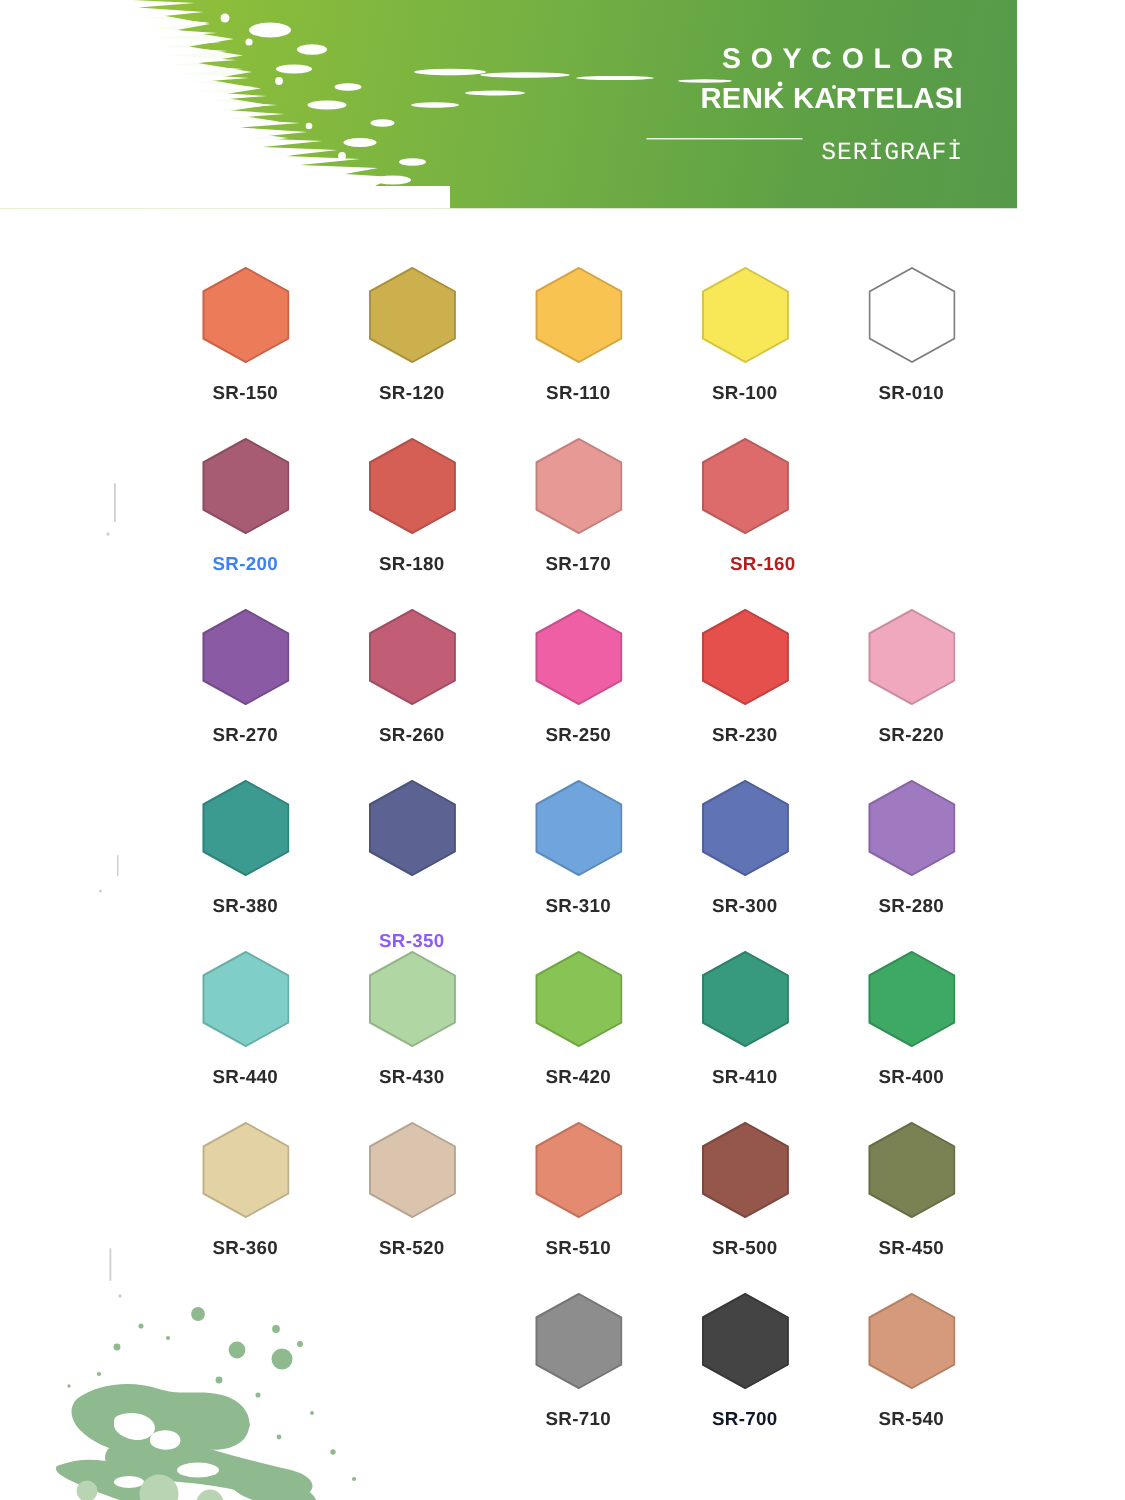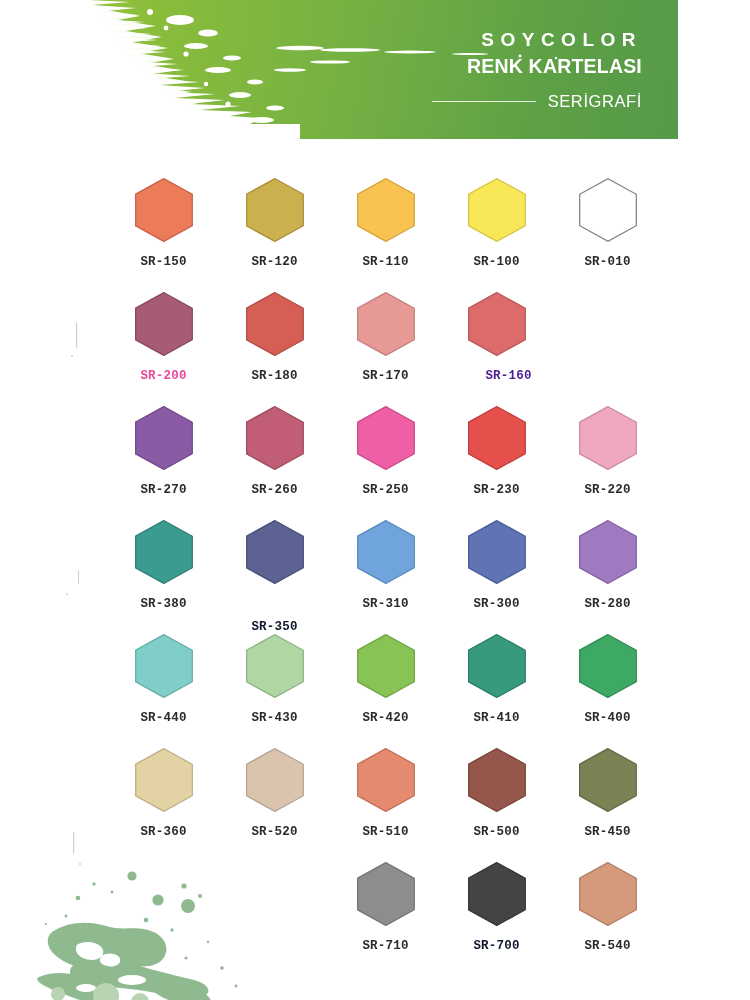--- a/index.html
+++ b/index.html
@@ -52,21 +52,21 @@
     font-weight: bold;
     letter-spacing: 0.2px;
     line-height: 1.3;
     margin-top: 2px;
     white-space: nowrap;
   }
   #technique-wrap {
     margin-top: 13px;
     display: flex;
     justify-content: flex-end;
-    align-items: center;
+    font-family: Liberation Mono, monospace;
   }
   #technique-rule {
     width: 104px;
     height: 1px;
     background: rgba(255,255,255,0.85);
     margin-right: 12px;
   }
   #technique-label {
     font-size: 16.5px;
     font-weight: normal;
@@ -91,21 +91,20 @@
     height: 560px;
     pointer-events: none;
   }
 
   
   #swatch-grid {
     position: absolute;
     left: 108px;
     top: 178px;
     width: 555px;
-    font-family: Liberation Mono, monospace;
   }
   .swatch-row {
     display: flex;
     height: 114px;
   }
   .swatch-cell {
     width: 111px;
     display: flex;
     flex-direction: column;
     align-items: center;
@@ -243,21 +242,21 @@
       </div>
     </div>
     <div class="swatch-row">
       <div class="swatch-cell">
         <div class="hex-holder">
           <div class="hex" style="background: rgb(168, 92, 115);"></div>
           <svg class="hex-outline" viewBox="0 0 58 64">
             <polygon points="29,0.7 57.3,16.3 57.3,47.7 29,63.3 0.7,47.7 0.7,16.3" fill="none" stroke="#8b4c60" stroke-width="1.2"></polygon>
           </svg>
         </div>
-        <div class="swatch-label" style="color: #ec4899;">SR-200</div>
+        <div class="swatch-label" style="color: #3b82f6;">SR-200</div>
       </div>
       <div class="swatch-cell">
         <div class="hex-holder">
           <div class="hex" style="background: rgb(213, 95, 85);"></div>
           <svg class="hex-outline" viewBox="0 0 58 64">
             <polygon points="29,0.7 57.3,16.3 57.3,47.7 29,63.3 0.7,47.7 0.7,16.3" fill="none" stroke="#b04f47" stroke-width="1.2"></polygon>
           </svg>
         </div>
         <div class="swatch-label" style="color: rgb(43, 43, 43);">SR-180</div>
       </div>
@@ -270,21 +269,21 @@
         </div>
         <div class="swatch-label" style="color: rgb(43, 43, 43);">SR-170</div>
       </div>
       <div class="swatch-cell">
         <div class="hex-holder">
           <div class="hex" style="background: rgb(222, 107, 107);"></div>
           <svg class="hex-outline" viewBox="0 0 58 64">
             <polygon points="29,0.7 57.3,16.3 57.3,47.7 29,63.3 0.7,47.7 0.7,16.3" fill="none" stroke="#b65a5a" stroke-width="1.2"></polygon>
           </svg>
         </div>
-        <div class="swatch-label" style="color: #4c1d95; margin-left: 24px;">SR-160</div>
+        <div class="swatch-label" style="color: #b91c1c; margin-left: 24px;">SR-160</div>
       </div>
     </div>
     <div class="swatch-row">
       <div class="swatch-cell">
         <div class="hex-holder">
           <div class="hex" style="background: rgb(138, 91, 164);"></div>
           <svg class="hex-outline" viewBox="0 0 58 64">
             <polygon points="29,0.7 57.3,16.3 57.3,47.7 29,63.3 0.7,47.7 0.7,16.3" fill="none" stroke="#724c88" stroke-width="1.2"></polygon>
           </svg>
         </div>
@@ -337,21 +336,21 @@
         </div>
         <div class="swatch-label" style="color: rgb(43, 43, 43);">SR-380</div>
       </div>
       <div class="swatch-cell">
         <div class="hex-holder">
           <div class="hex" style="background: rgb(92, 99, 146);"></div>
           <svg class="hex-outline" viewBox="0 0 58 64">
             <polygon points="29,0.7 57.3,16.3 57.3,47.7 29,63.3 0.7,47.7 0.7,16.3" fill="none" stroke="#4c527a" stroke-width="1.2"></polygon>
           </svg>
         </div>
-        <div class="swatch-label" style="color: #0f172a; margin-top: 36px;">SR-350</div>
+        <div class="swatch-label" style="color: #8b5cf6; margin-top: 36px;">SR-350</div>
       </div>
       <div class="swatch-cell">
         <div class="hex-holder">
           <div class="hex" style="background: rgb(111, 165, 220);"></div>
           <svg class="hex-outline" viewBox="0 0 58 64">
             <polygon points="29,0.7 57.3,16.3 57.3,47.7 29,63.3 0.7,47.7 0.7,16.3" fill="none" stroke="#5c89b7" stroke-width="1.2"></polygon>
           </svg>
         </div>
         <div class="swatch-label" style="color: rgb(43, 43, 43);">SR-310</div>
       </div>

